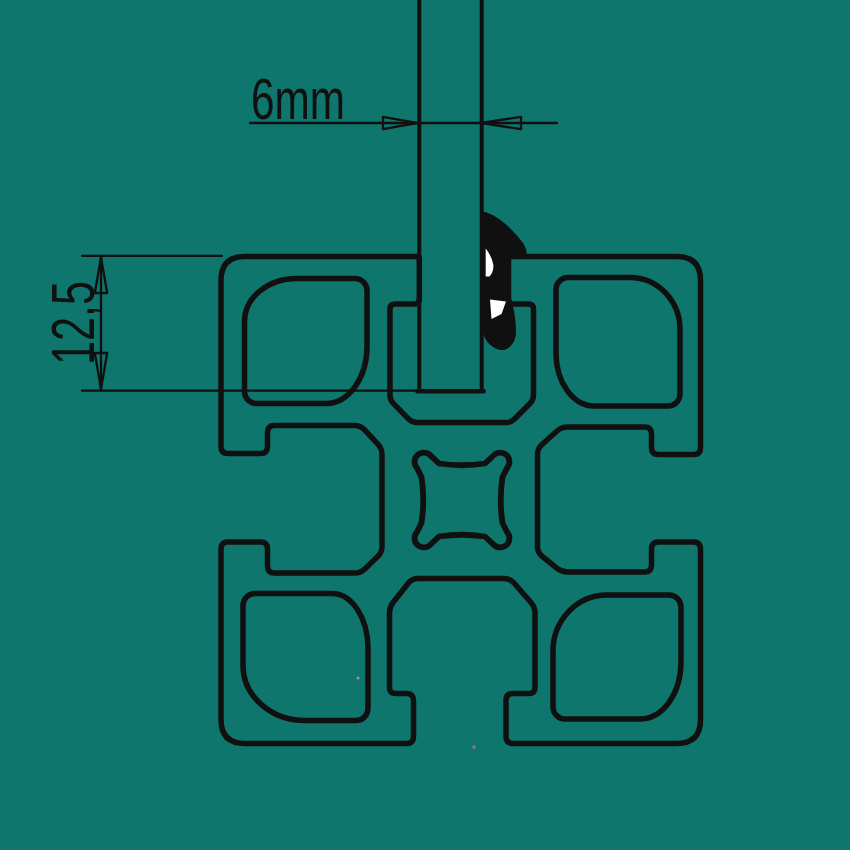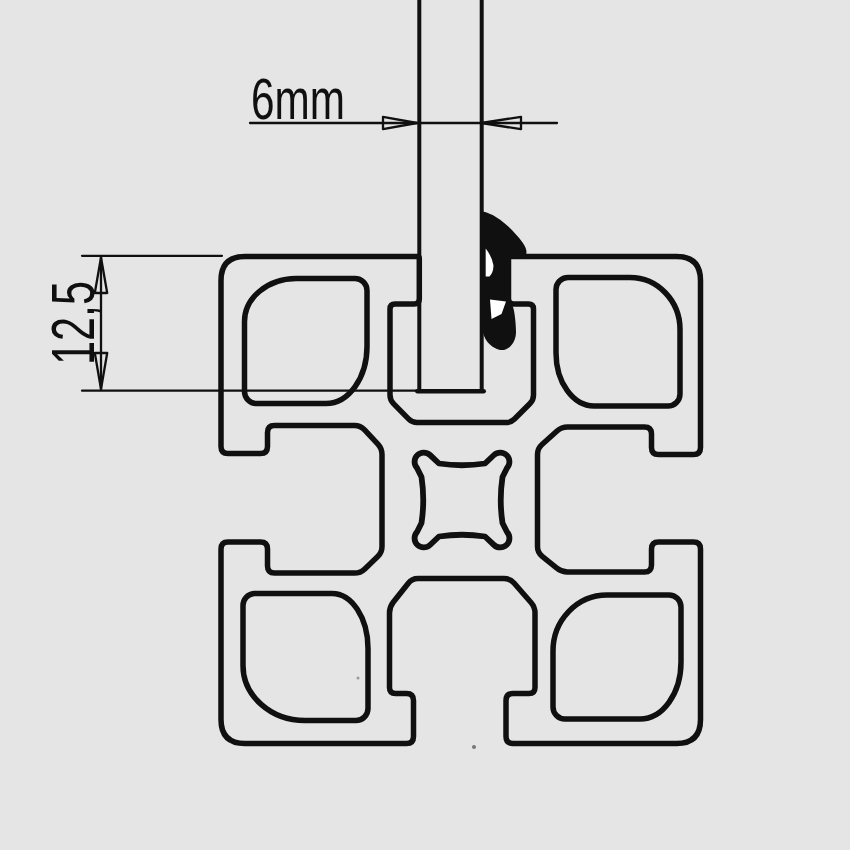--- a/index.html
+++ b/index.html
@@ -1,16 +1,16 @@
 <!DOCTYPE html>
 <html><head>
 <meta charset="utf-8">
 <style>
   html,body{margin:0;padding:0;background:#ffffff;}
-  #page{width:850px;height:850px;position:relative;background:#e5e5e5;overflow:hidden;}
+  #page{width:850px;height:850px;position:relative;background:#0f766e;overflow:hidden;}
   svg{position:absolute;top:0;left:0;}
   text{font-family:"Liberation Sans",sans-serif;fill:#101010;}
 </style>
 </head>
 <body>
 <div id="page">
 <svg width="850" height="850" viewBox="0 0 850 850">
   <g fill="none" stroke="#101010" stroke-linejoin="round" stroke-linecap="round">
 
     <path stroke-width="5.5" d="M 245.0 256.5 L 417.3 256.5 Q 419.3 256.5 419.3 258.5 L 419.3 299.0 Q 419.3 304.0 414.3 304.0 L 395.0 304.0 Q 390.0 304.0 390.0 309.0 L 390.0 395.0 Q 390.0 400.0 393.5 403.6 L 408.5 418.9 Q 412.0 422.5 417.0 422.5 L 506.0 422.5 Q 511.0 422.5 514.5 419.0 L 530.0 403.5 Q 533.5 400.0 533.5 395.0 L 533.5 309.0 Q 533.5 304.0 528.5 304.0 L 513.5 304.0 Q 508.5 304.0 508.5 299.0 L 508.5 258.5 Q 508.5 256.5 510.5 256.5 L 676.5 256.5 Q 700.5 256.5 700.5 280.5 L 700.5 447.5 Q 700.5 454.5 693.5 454.5 L 658.5 454.5 Q 651.5 454.5 651.5 447.5 L 651.5 434.0 Q 651.5 427.0 644.5 427.0 L 567.5 427.0 Q 561.5 427.0 557.0 431.0 L 542.0 444.5 Q 537.5 448.5 537.5 454.5 L 537.5 546.5 Q 537.5 552.5 542.2 556.3 L 556.8 568.2 Q 561.5 572.0 567.5 572.0 L 644.5 572.0 Q 651.5 572.0 651.5 565.0 L 651.5 549.0 Q 651.5 542.0 658.5 542.0 L 693.5 542.0 Q 700.5 542.0 700.5 549.0 L 700.5 719.5 Q 700.5 743.5 676.5 743.5 L 513.0 743.5 Q 506.0 743.5 506.0 736.5 L 506.0 700.5 Q 506.0 693.5 513.0 693.5 L 529.0 693.5 Q 535.0 693.5 535.0 687.5 L 535.0 613.0 Q 535.0 607.0 531.0 602.5 L 514.0 583.0 Q 510.0 578.5 504.0 578.5 L 418.0 578.5 Q 412.0 578.5 408.3 583.2 L 393.2 602.3 Q 389.5 607.0 389.5 613.0 L 389.5 687.5 Q 389.5 693.5 395.5 693.5 L 406.5 693.5 Q 413.5 693.5 413.5 700.5 L 413.5 736.5 Q 413.5 743.5 406.5 743.5 L 245.0 743.5 Q 221.0 743.5 221.0 719.5 L 221.0 549.0 Q 221.0 542.0 228.0 542.0 L 260.5 542.0 Q 267.5 542.0 267.5 549.0 L 267.5 566.0 Q 267.5 573.0 274.5 573.0 L 354.5 573.0 Q 360.5 573.0 364.8 568.9 L 377.7 556.6 Q 382.0 552.5 382.0 546.5 L 382.0 454.5 Q 382.0 448.5 377.9 444.1 L 364.6 429.9 Q 360.5 425.5 354.5 425.5 L 274.5 425.5 Q 267.5 425.5 267.5 432.5 L 267.5 446.5 Q 267.5 453.5 260.5 453.5 L 228.0 453.5 Q 221.0 453.5 221.0 446.5 L 221.0 280.5 Q 221.0 256.5 245.0 256.5 Z"></path>

